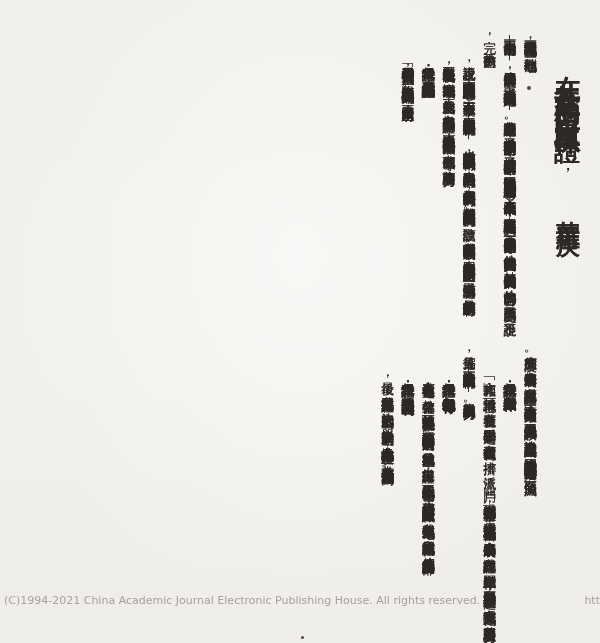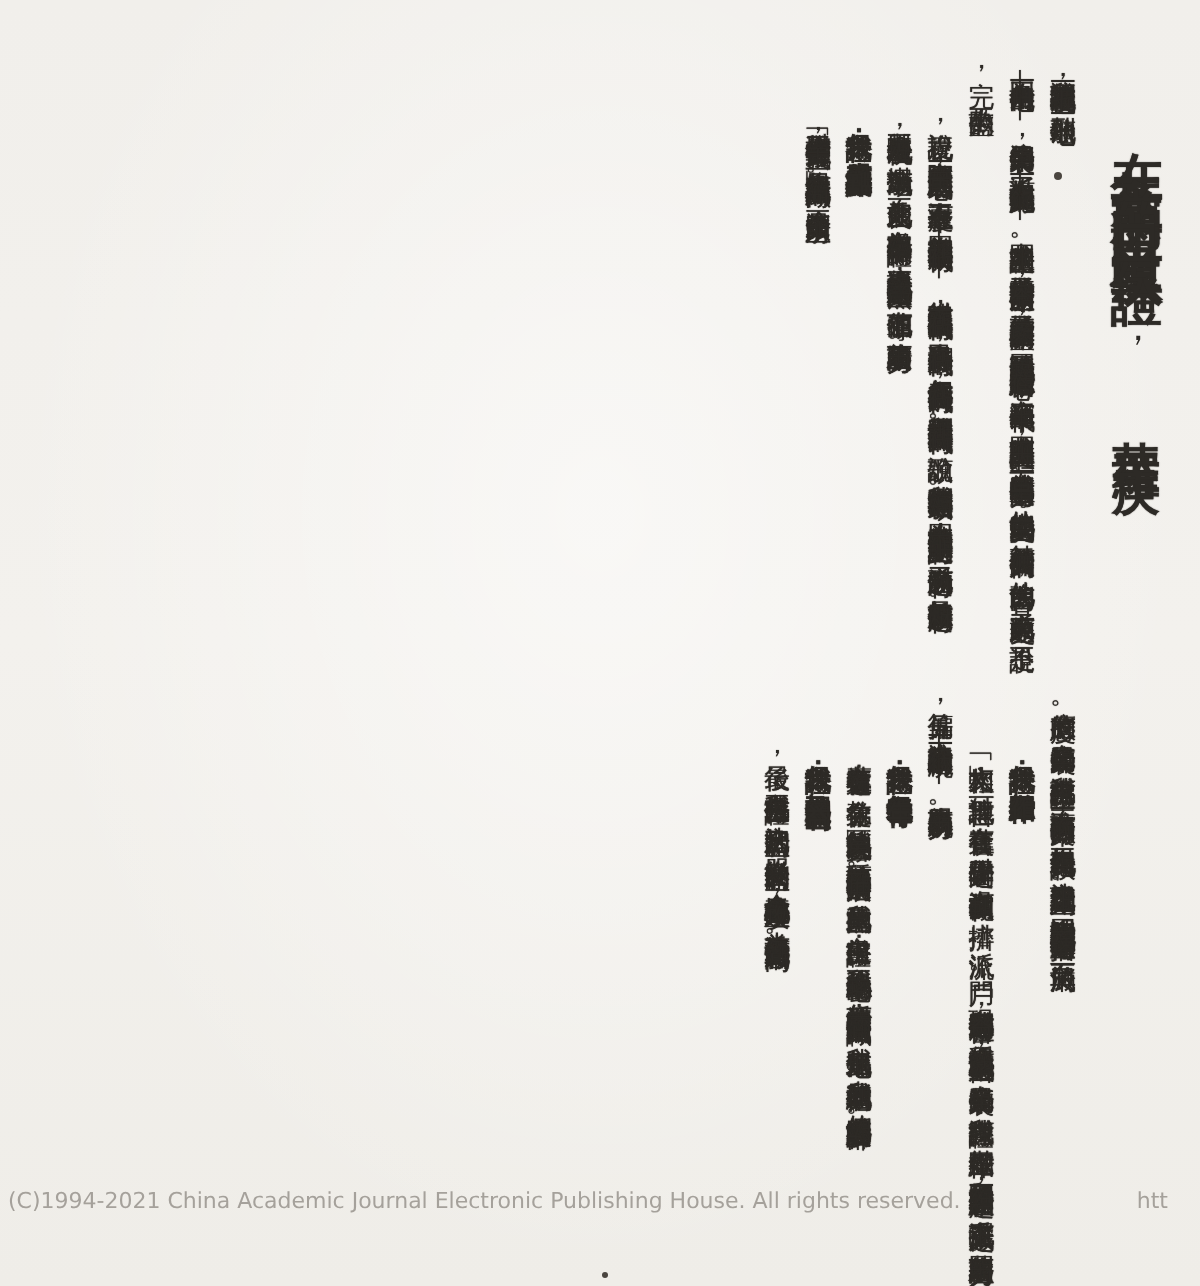--- a/index.html
+++ b/index.html
@@ -69,21 +69,21 @@
     width:596px;
     font-family:"DejaVu Sans","Liberation Sans",sans-serif;
     font-size:11px;
     color:#a5a19b;
     white-space:nowrap;
     overflow:hidden;
     z-index:1;
   }
   .watermark .tail{
     position:absolute;
-    right:16px;top:0;
+    right:0;top:0;
     background:transparent;
     text-align:right;
   }
   
   .speckle{
     position:absolute;
     background:#4a453f;
     border-radius:50%;
     z-index:1;
   }

